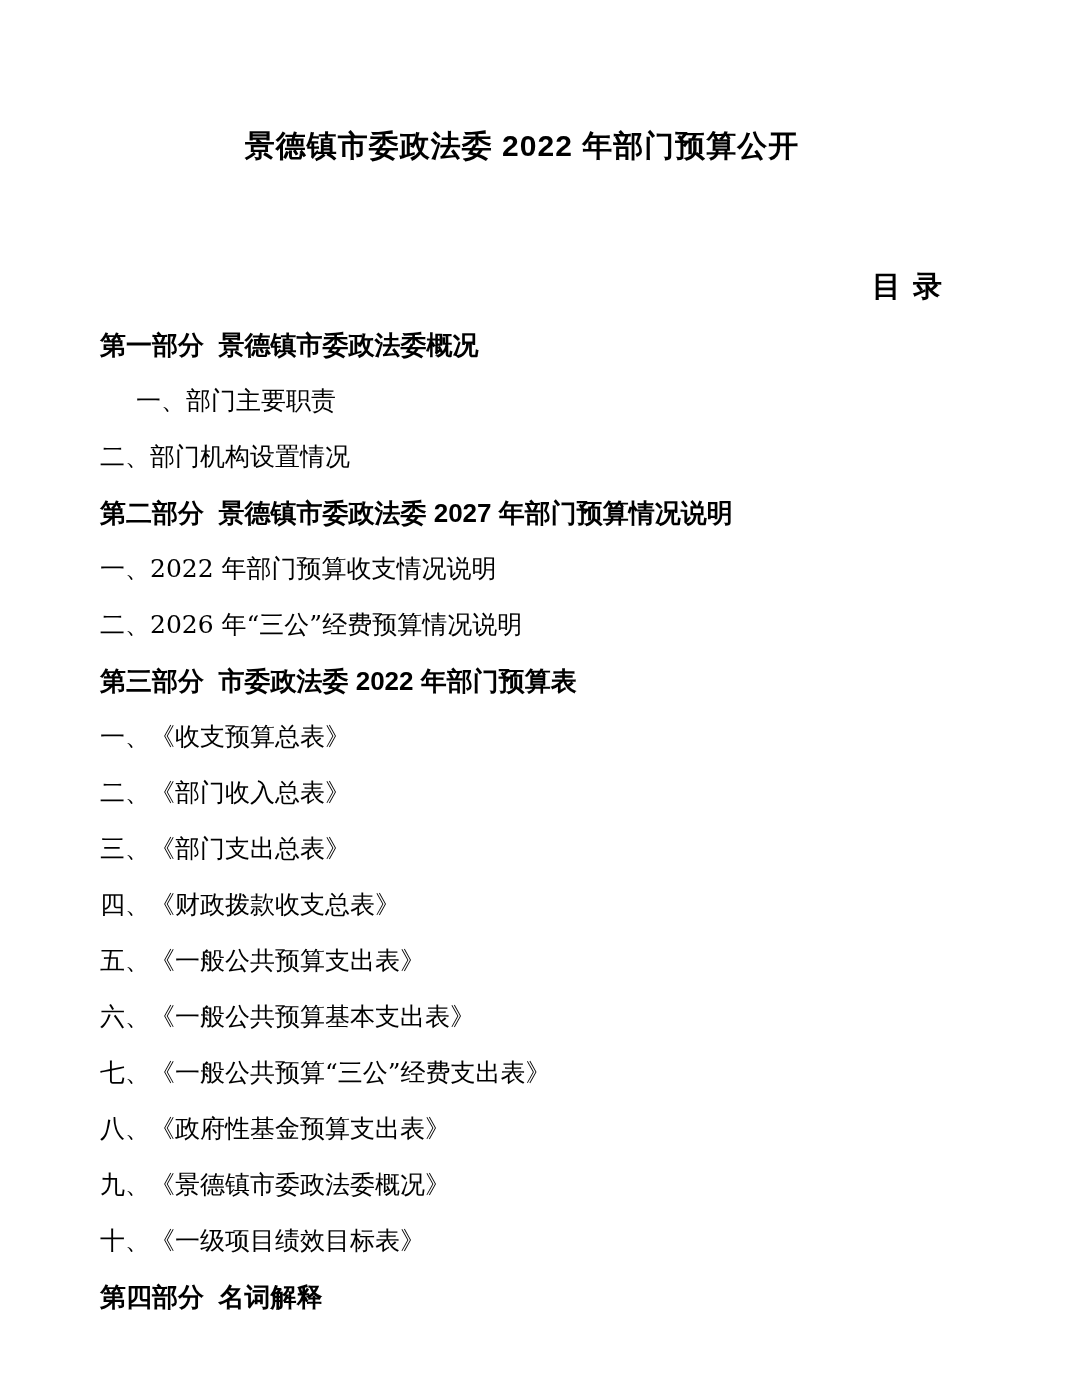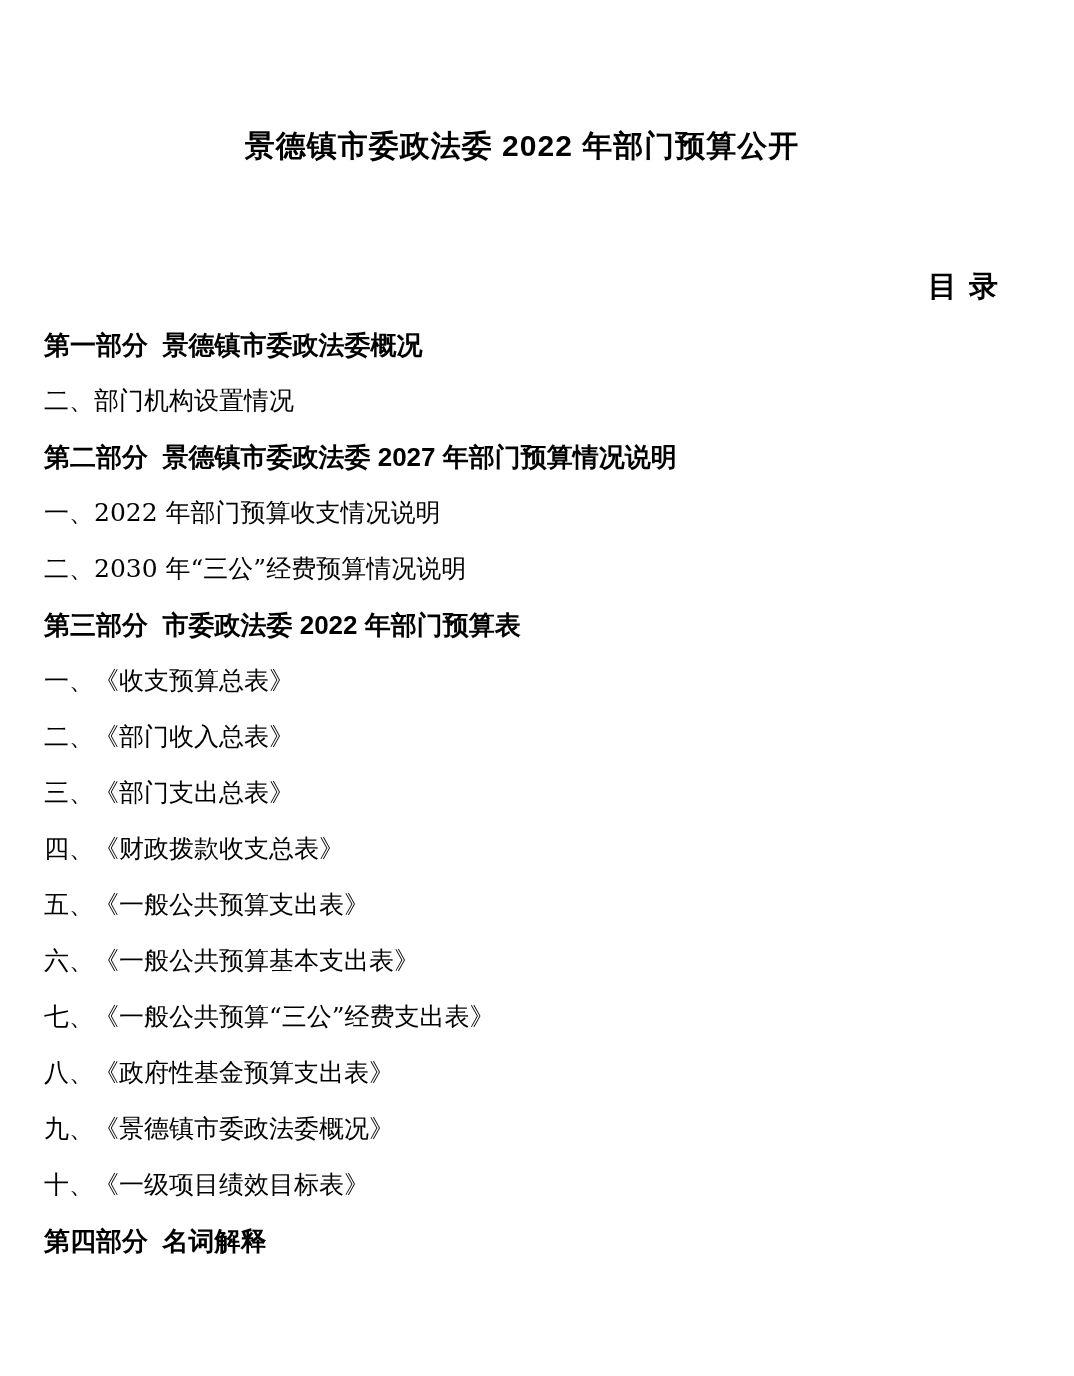--- a/index.html
+++ b/index.html
@@ -12,21 +12,21 @@
     height: 1376px;
     font-family: "DejaVu Serif", "Liberation Serif", serif;
     color: #000000;
     overflow: hidden;
   }
   .page {
     position: relative;
     width: 1044px;
     height: 1376px;
     box-sizing: border-box;
-    padding: 0 44px;
+    padding: 0 100px;
   }
   .doc-title {
     text-align: center;
     font-family: "Liberation Sans", sans-serif;
     font-weight: bold;
     font-size: 30px;
     letter-spacing: 1px;
     margin: 0;
     padding-top: 126px;
   }
@@ -72,24 +72,25 @@
 <body>
 
 <div class="page">
 
   <h1 class="doc-title">景德镇市委政法委 2022 年部门预算公开</h1>
 
   <div class="toc-heading">目    录</div>
 
   <ul class="toc">
     <li class="part">第一部分  景德镇市委政法委概况</li>
+    <li class="sub indent-small">一、部门主要职责</li>
     <li class="sub">二、部门机构设置情况</li>
     <li class="part">第二部分  景德镇市委政法委 2027 年部门预算情况说明</li>
     <li class="sub">一、2022 年部门预算收支情况说明</li>
-    <li class="sub">二、2030 年“三公”经费预算情况说明</li>
+    <li class="sub">二、2026 年“三公”经费预算情况说明</li>
     <li class="part">第三部分  市委政法委 2022 年部门预算表</li>
     <li class="sub">一、《收支预算总表》</li>
     <li class="sub">二、《部门收入总表》</li>
     <li class="sub">三、《部门支出总表》</li>
     <li class="sub">四、《财政拨款收支总表》</li>
     <li class="sub">五、《一般公共预算支出表》</li>
     <li class="sub">六、《一般公共预算基本支出表》</li>
     <li class="sub">七、《一般公共预算“三公”经费支出表》</li>
     <li class="sub">八、《政府性基金预算支出表》</li>
     <li class="sub">九、《景德镇市委政法委概况》</li>

